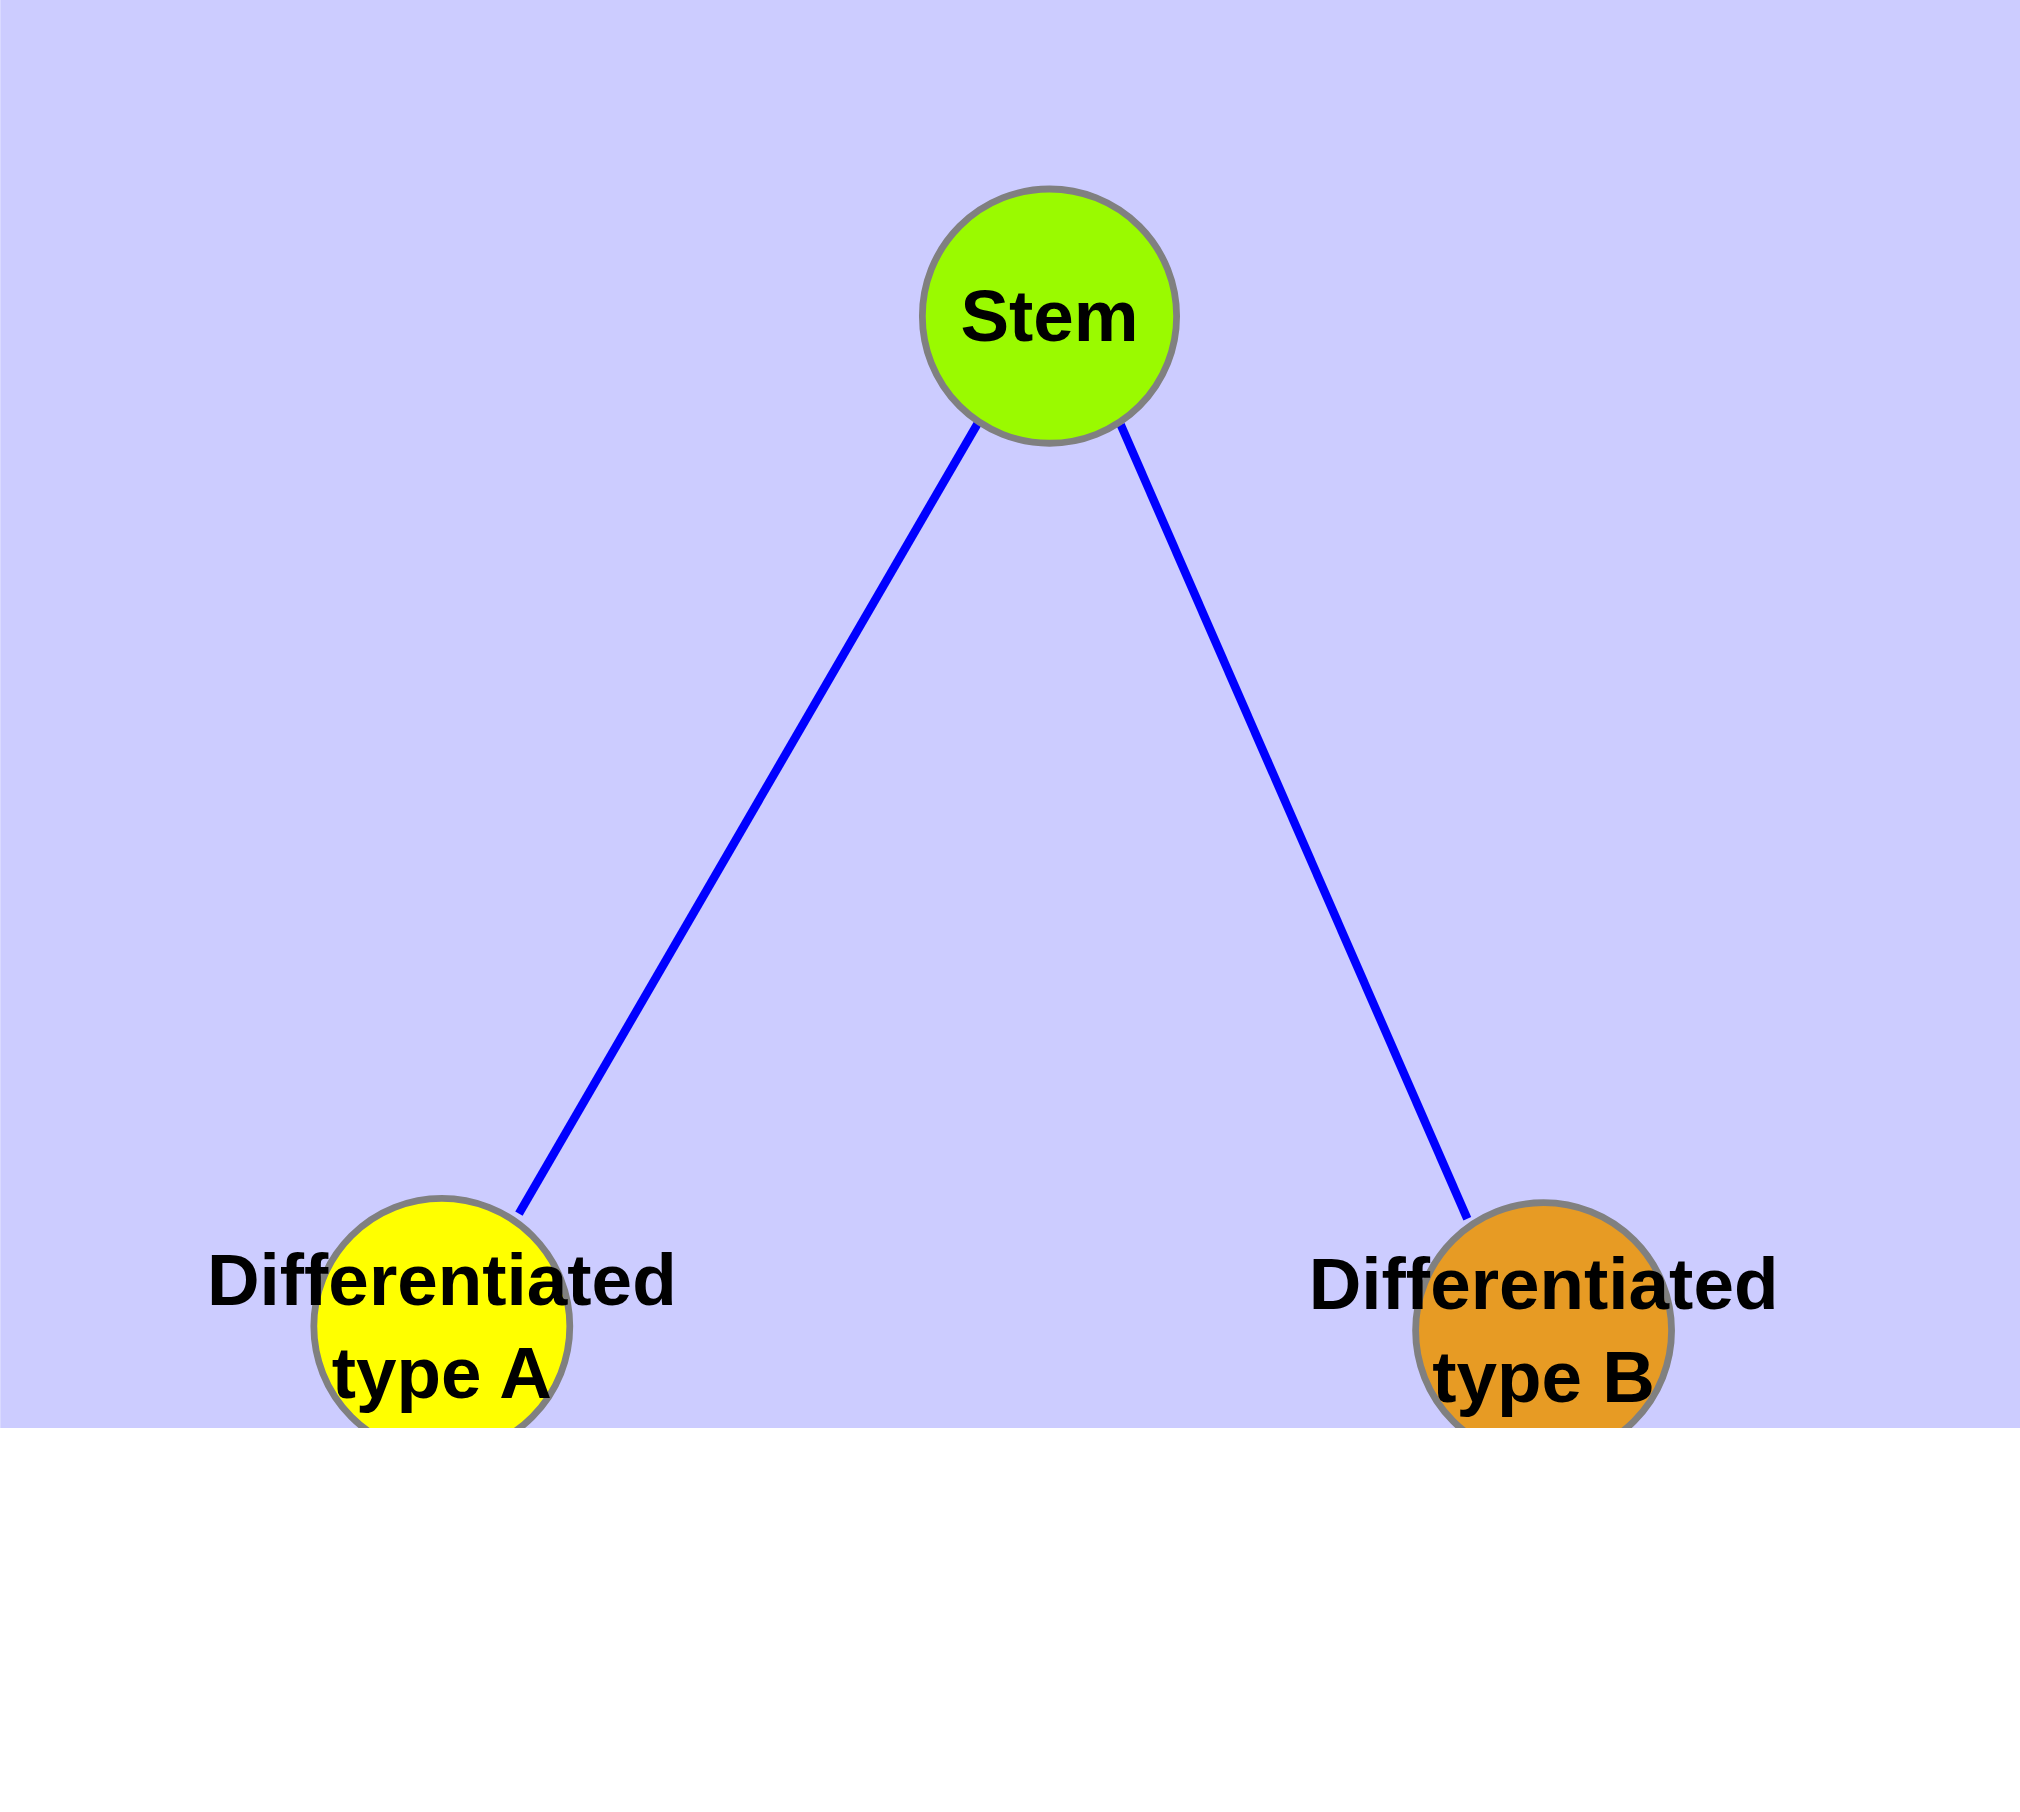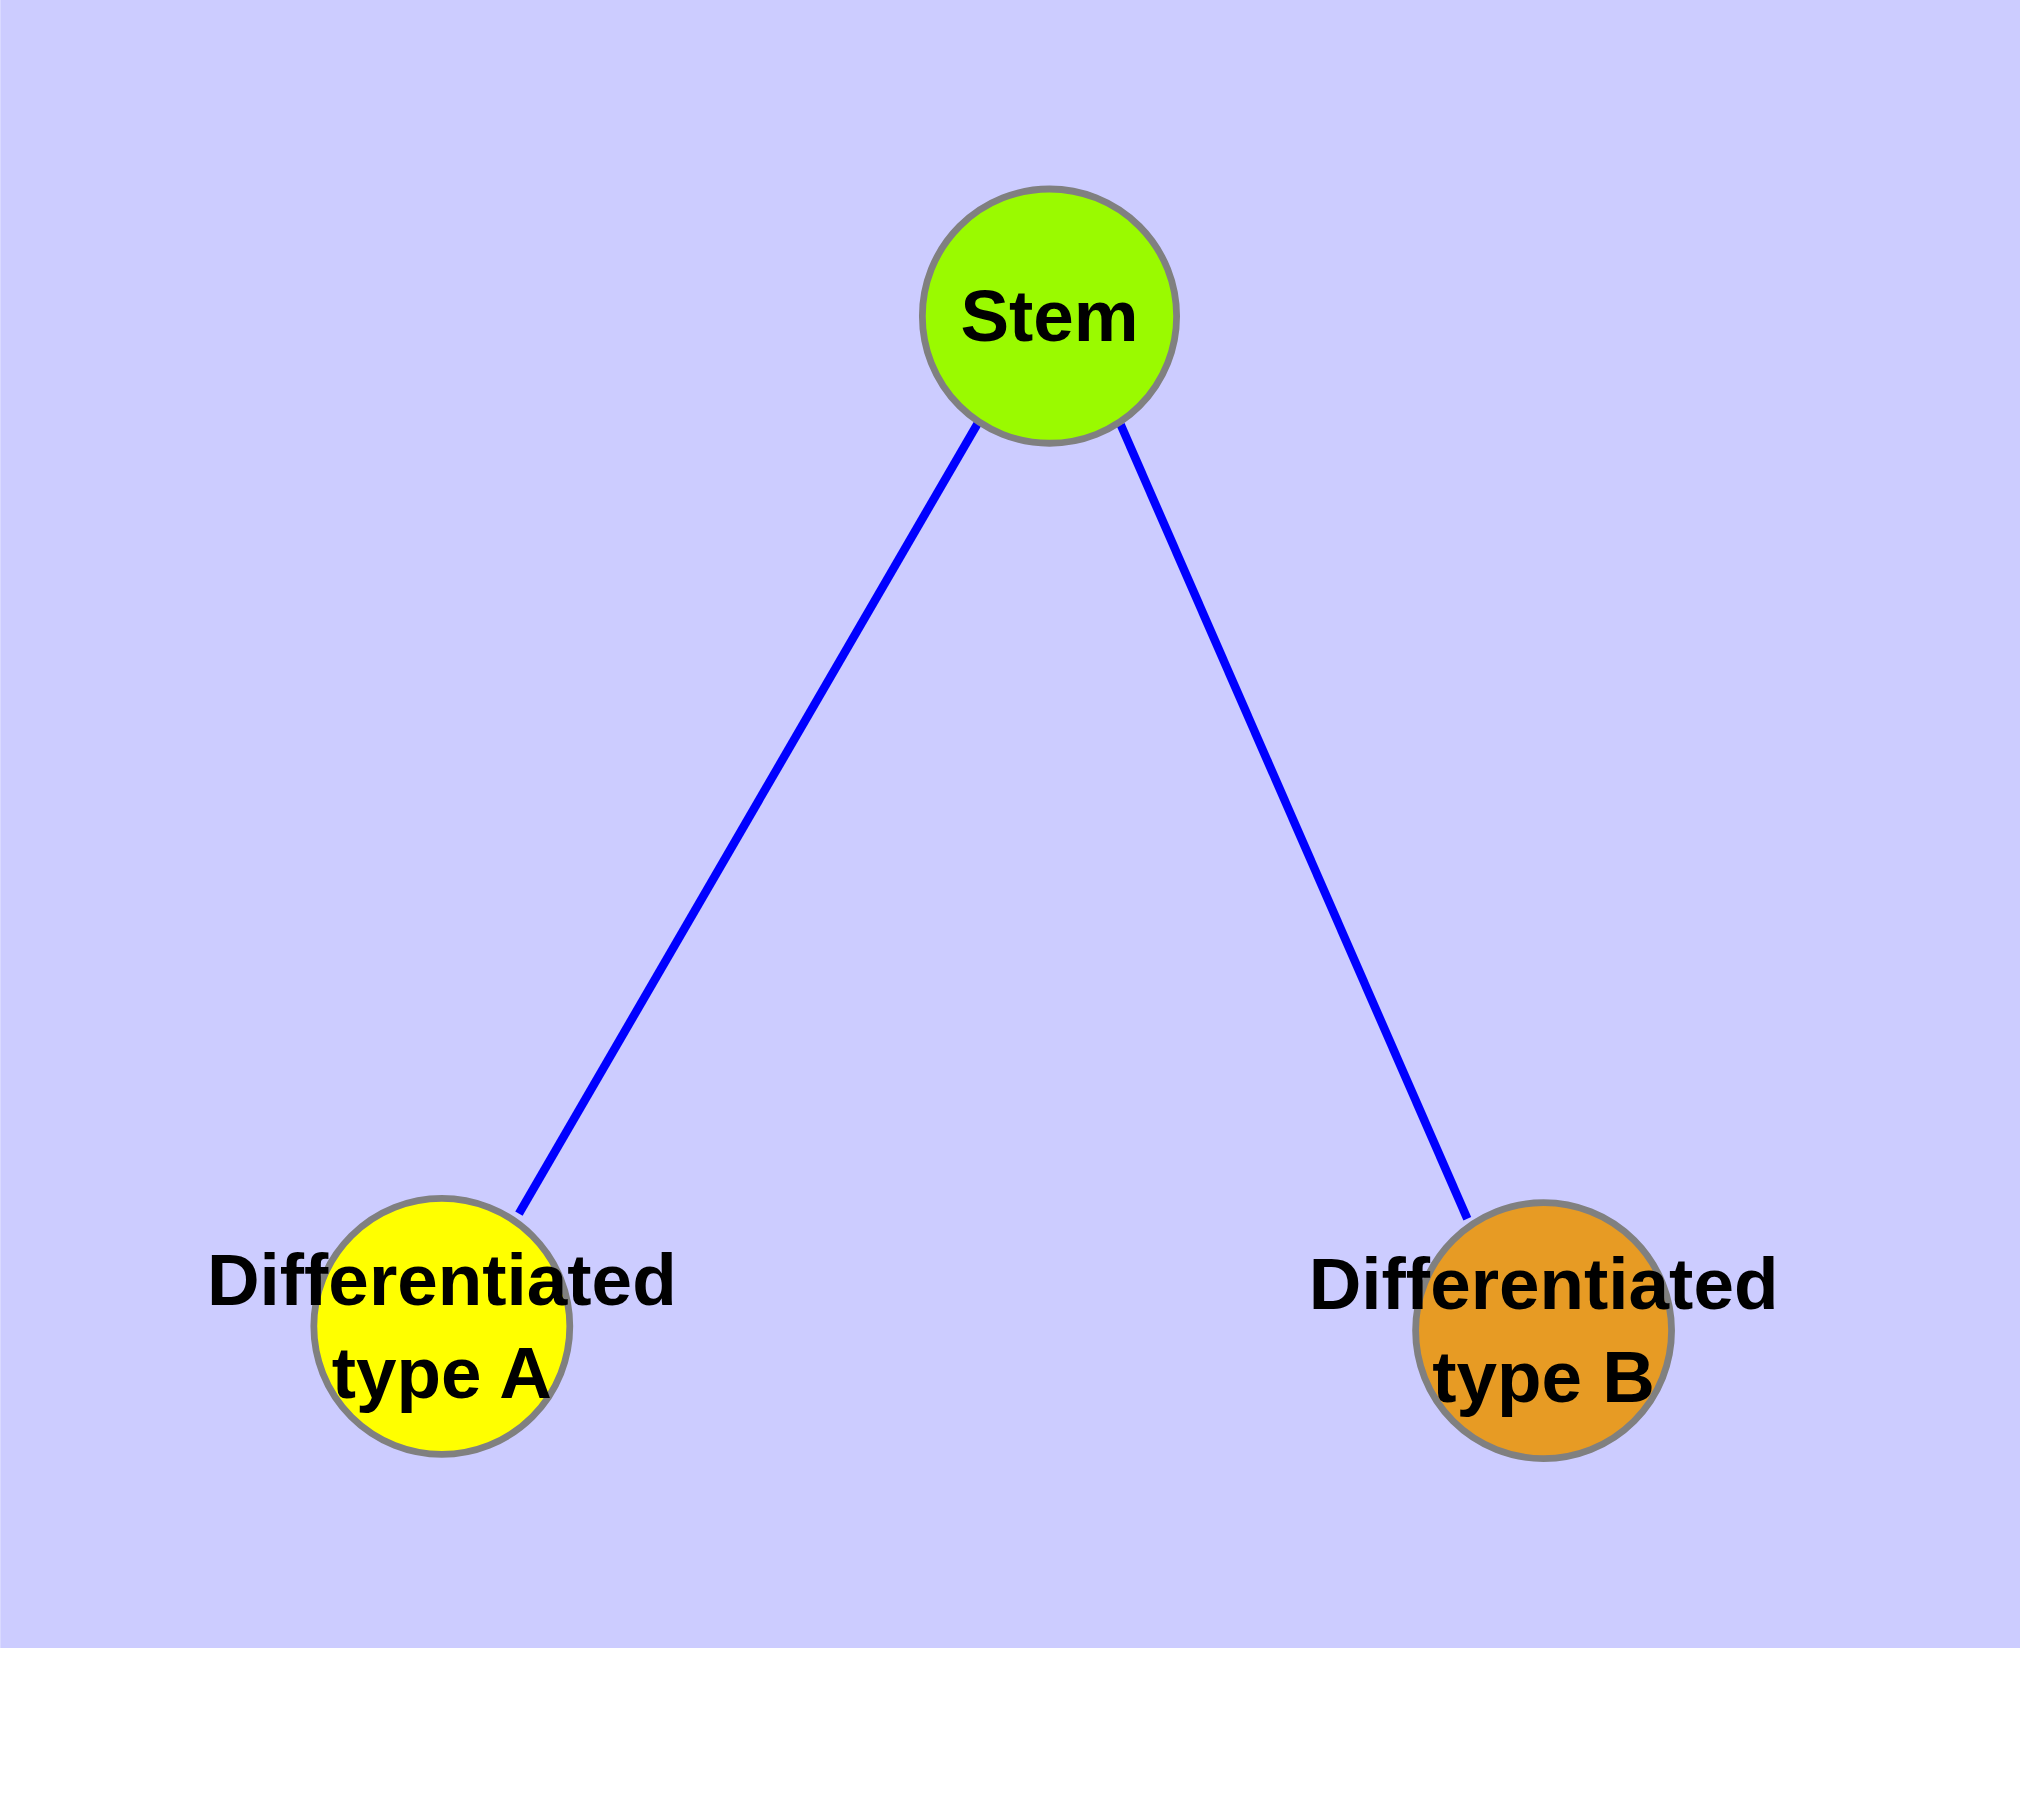--- a/index.html
+++ b/index.html
@@ -3,21 +3,21 @@
 <meta charset="utf-8">
 <style>
   html, body {
     margin: 0;
     padding: 0;
     background: #ffffff;
   }
   #canvas {
     position: relative;
     width: 2021px;
-    height: 1648px;
+    height: 1428px;
     overflow: hidden;
     font-family: "Liberation Sans", sans-serif;
   }
   #graph-svg {
     position: absolute;
     left: 0;
     top: 0;
     width: 2021px;
     height: 1812px;
     display: block;

